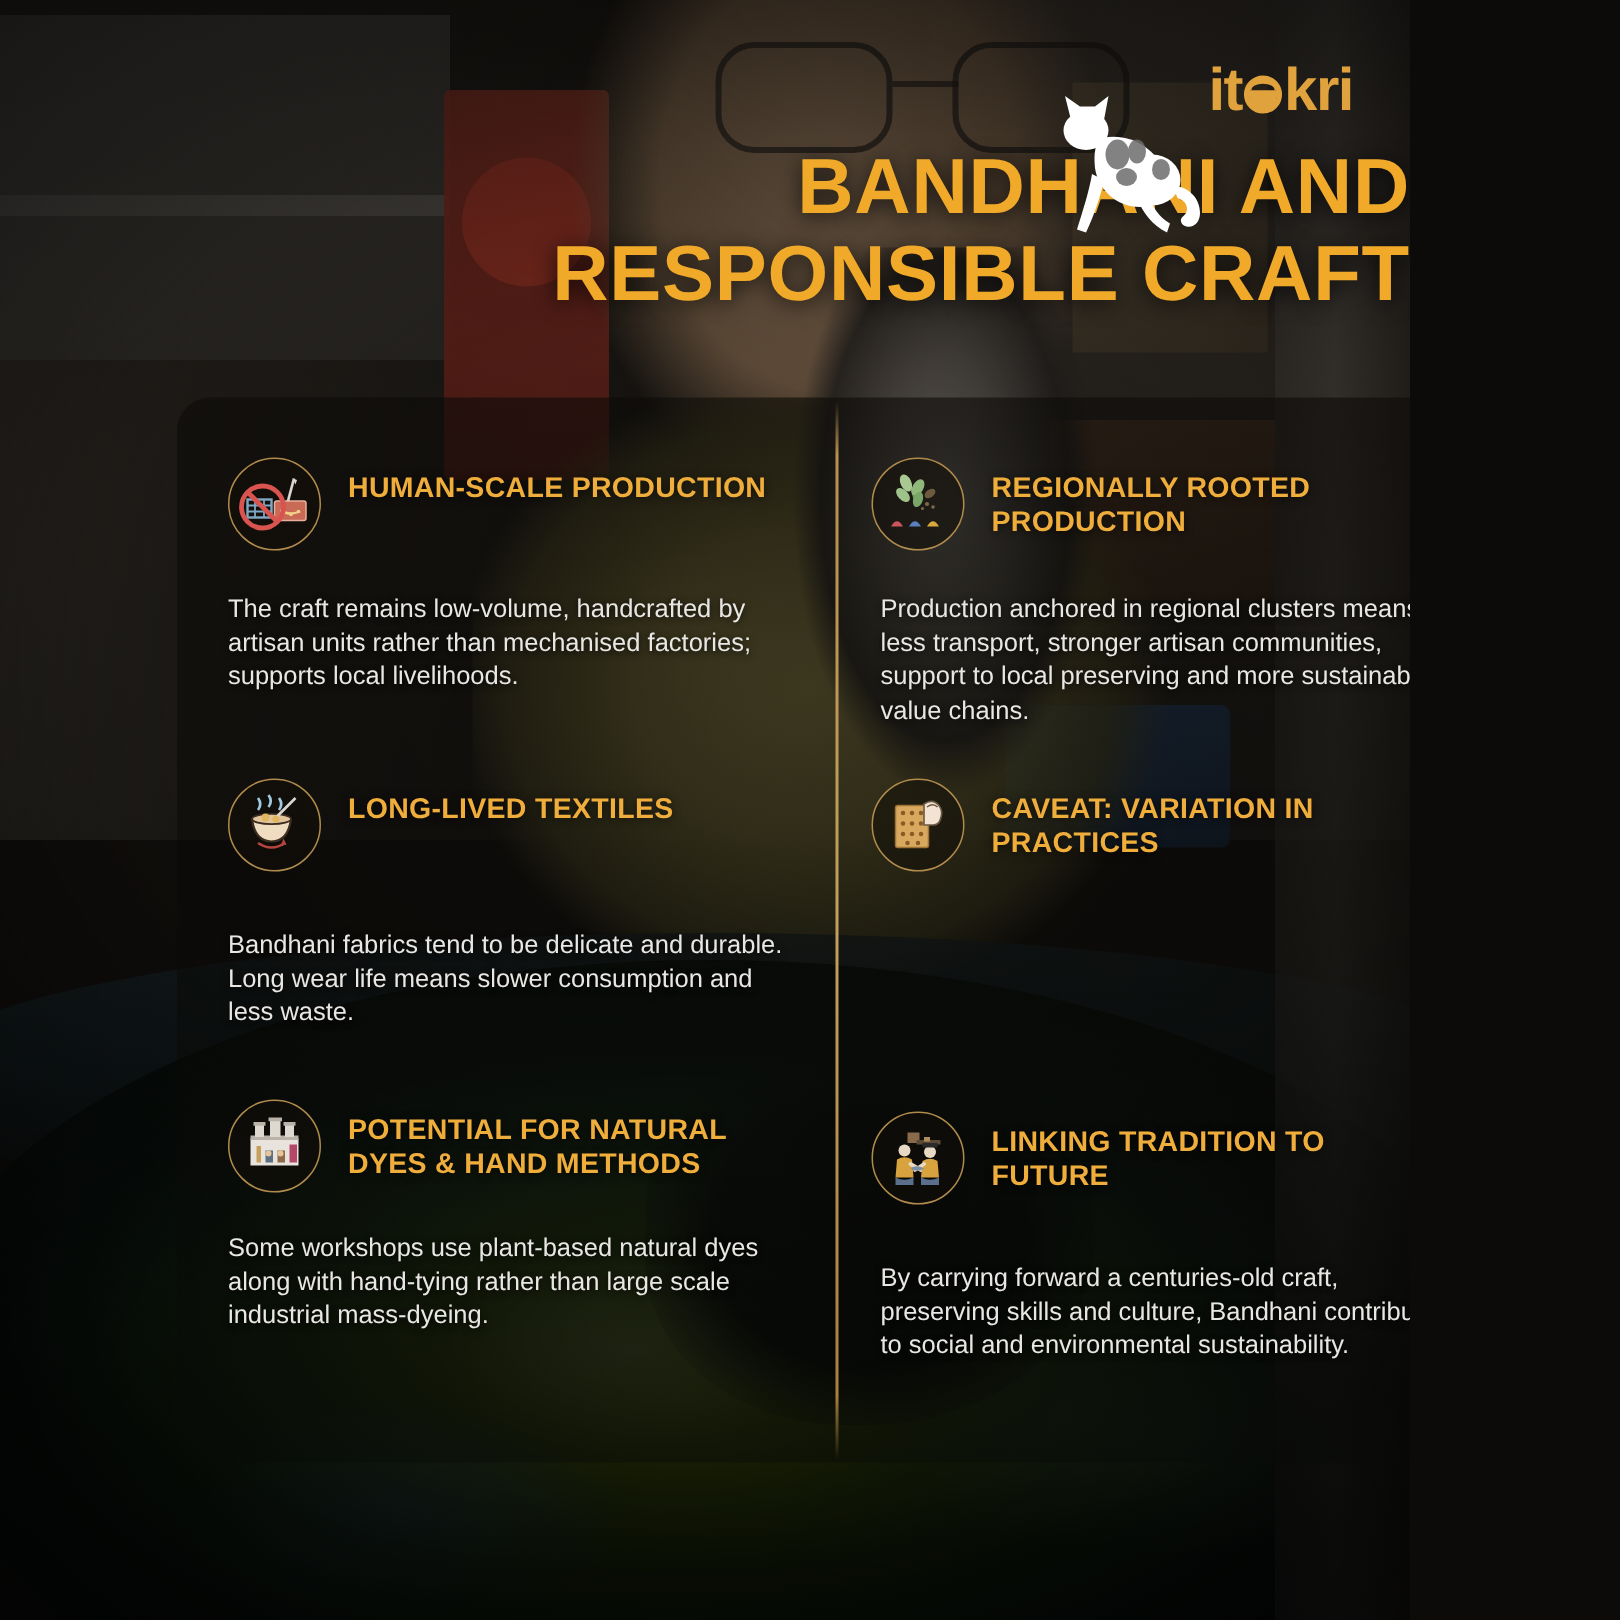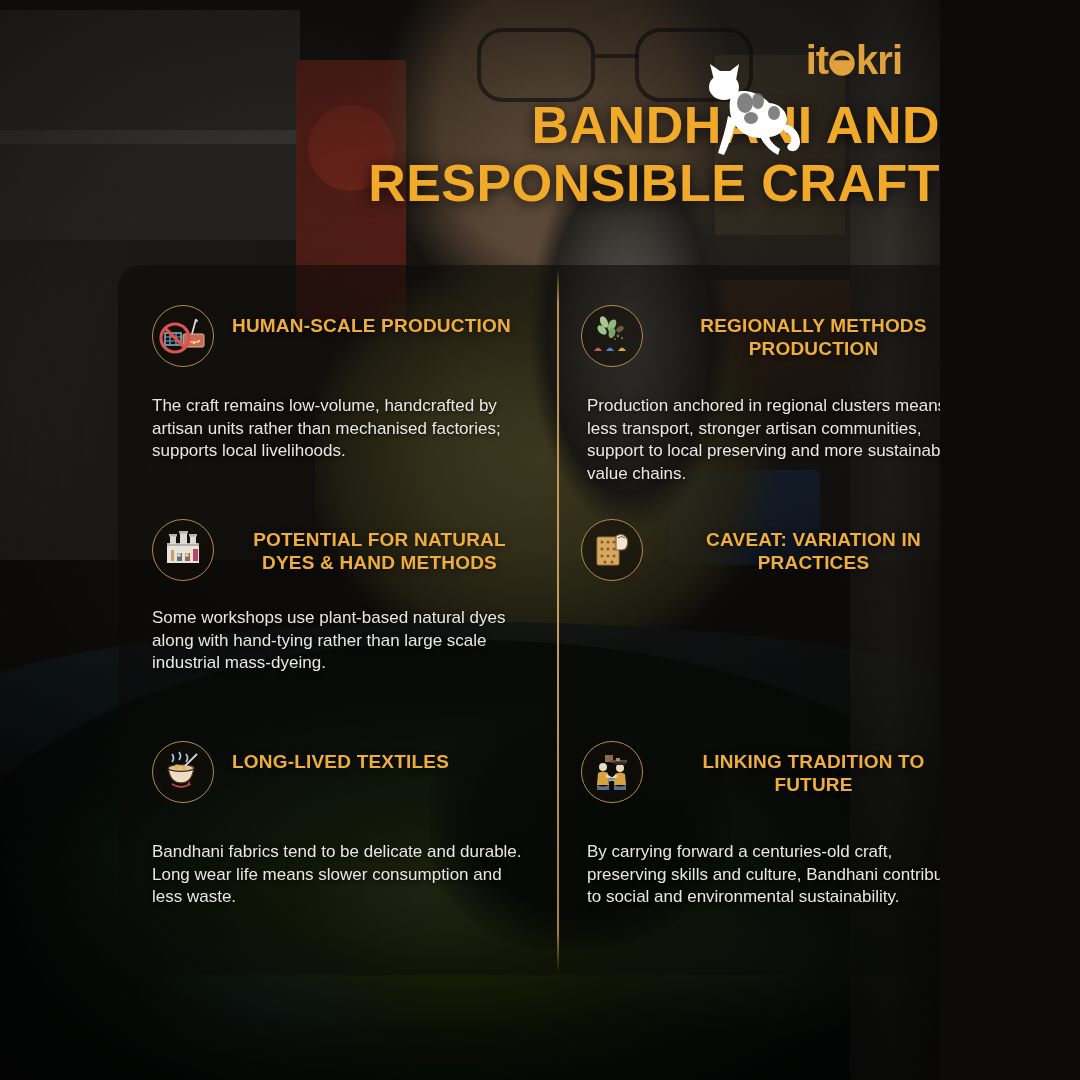--- a/index.html
+++ b/index.html
@@ -183,21 +183,20 @@
     background:rgba(18,14,10,.55);
     display:flex; align-items:center; justify-content:center;
     overflow:hidden;
   }
   .icon-circle svg{ display:block; }
 
   .card-title {
     color:#efad3b; font-size:19px; font-weight:800; line-height:1.22;
     letter-spacing:.2px; padding-top:9px;
     text-shadow:0 1px 6px rgba(0,0,0,.6);
-    text-align:center;
   }
 
   .card-body {
     margin-top:26px;
     color:#e9e7e4; font-size:17px; line-height:1.33;
     text-shadow:0 1px 5px rgba(0,0,0,.75);
   }
   .col-left .card-body  { margin-left:0; max-width:392px; }
   .col-right .card-body { margin-left:6px; max-width:404px; }
 
@@ -294,20 +293,39 @@
               <path d="M7 26 h16 M7 30 h16 M12 22 v12 M18 22 v12" stroke="#7fa8c4" stroke-width="1.2"></path>
               <circle cx="17" cy="27" r="14" fill="none" stroke="#d9534f" stroke-width="3.2"></circle>
               <path d="M7.5 17.5 L26.5 36.5" stroke="#d9534f" stroke-width="3.2"></path>
             </svg>
           </div>
           <div class="card-title">HUMAN-SCALE PRODUCTION</div>
         </div>
         <div class="card-body">The craft remains low-volume, handcrafted by artisan units rather than mechanised factories; supports local livelihoods.</div>
       </div>
 
+      <div class="card r3">
+        <div class="card-head">
+          <div class="icon-circle">
+            <svg width="50" height="50" viewBox="0 0 50 50">
+              <path d="M14 7 q3 4 0 8 M21 5 q3 4 0 8 M28 7 q3 4 0 8" stroke="#9fc9e0" stroke-width="1.8" fill="none"></path>
+              <path d="M10 21 q13 -5 26 0 q-2 15 -13 15 q-11 0 -13 -15 z" fill="#f0dcc0" stroke="#3b2d20" stroke-width="1.4"></path>
+              <ellipse cx="23" cy="21" rx="13" ry="3.4" fill="#e2c49c" stroke="#3b2d20" stroke-width="1.2"></ellipse>
+              <circle cx="19" cy="20" r="2.6" fill="#e0b75c"></circle>
+                <circle cx="26" cy="21" r="2.4" fill="#e0b75c"></circle>
+              <path d="M27 19 L39 7" stroke="#dcd6cf" stroke-width="1.8"></path>
+              <path d="M14 37 q9 6 18 0" stroke="#b5443e" stroke-width="1.8" fill="none"></path>
+              <path d="M31 34 l2 4 -4 1 z" fill="#b5443e"></path>
+            </svg>
+          </div>
+          <div class="card-title">LONG-LIVED TEXTILES</div>
+        </div>
+        <div class="card-body">Bandhani fabrics tend to be delicate and durable. Long wear life means slower consumption and less waste.</div>
+      </div>
+
       <div class="card r2">
         <div class="card-head">
           <div class="icon-circle">
             <svg width="50" height="50" viewBox="0 0 50 50">
               <rect x="9" y="20" width="32" height="18" fill="#e8e4dd"></rect>
               <rect x="9" y="18" width="32" height="3" fill="#b9b2a8"></rect>
               <rect x="12" y="11" width="6" height="8" fill="#ddd8d0"></rect>
                 <rect x="11" y="9" width="8" height="2.5" fill="#b9b2a8"></rect>
               <rect x="22" y="8" width="7" height="11" fill="#ddd8d0"></rect>
                 <rect x="21" y="6" width="9" height="2.5" fill="#b9b2a8"></rect>
@@ -319,39 +337,20 @@
               <rect x="35" y="24" width="5" height="12" fill="#b5476a"></rect>
               <circle cx="21" cy="30" r="2" fill="#e8c49a"></circle>
               <circle cx="29" cy="30" r="2" fill="#e8c49a"></circle>
             </svg>
           </div>
           <div class="card-title">POTENTIAL FOR NATURAL DYES &amp; HAND METHODS</div>
         </div>
         <div class="card-body">Some workshops use plant-based natural dyes along with hand-tying rather than large scale industrial mass-dyeing.</div>
       </div>
 
-      <div class="card r3">
-        <div class="card-head">
-          <div class="icon-circle">
-            <svg width="50" height="50" viewBox="0 0 50 50">
-              <path d="M14 7 q3 4 0 8 M21 5 q3 4 0 8 M28 7 q3 4 0 8" stroke="#9fc9e0" stroke-width="1.8" fill="none"></path>
-              <path d="M10 21 q13 -5 26 0 q-2 15 -13 15 q-11 0 -13 -15 z" fill="#f0dcc0" stroke="#3b2d20" stroke-width="1.4"></path>
-              <ellipse cx="23" cy="21" rx="13" ry="3.4" fill="#e2c49c" stroke="#3b2d20" stroke-width="1.2"></ellipse>
-              <circle cx="19" cy="20" r="2.6" fill="#e0b75c"></circle>
-                <circle cx="26" cy="21" r="2.4" fill="#e0b75c"></circle>
-              <path d="M27 19 L39 7" stroke="#dcd6cf" stroke-width="1.8"></path>
-              <path d="M14 37 q9 6 18 0" stroke="#b5443e" stroke-width="1.8" fill="none"></path>
-              <path d="M31 34 l2 4 -4 1 z" fill="#b5443e"></path>
-            </svg>
-          </div>
-          <div class="card-title">LONG-LIVED TEXTILES</div>
-        </div>
-        <div class="card-body">Bandhani fabrics tend to be delicate and durable. Long wear life means slower consumption and less waste.</div>
-      </div>
-
     </div>
 
     <div class="col col-right">
 
       <div class="card r1">
         <div class="card-head">
           <div class="icon-circle">
             <svg width="50" height="50" viewBox="0 0 50 50">
               <path d="M24 26 C22 19 20 13 18 9" stroke="#6f8f5e" stroke-width="1.4" fill="none"></path>
               <ellipse cx="17" cy="11" rx="3.6" ry="6" fill="#a9c892" transform="rotate(-25 17 11)"></ellipse>
@@ -360,21 +359,21 @@
               <ellipse cx="25" cy="22" rx="3.2" ry="5.2" fill="#7aa768" transform="rotate(18 25 22)"></ellipse>
               <ellipse cx="33" cy="18" rx="2.6" ry="4" fill="#6b5a3e" transform="rotate(55 33 18)"></ellipse>
               <circle cx="31" cy="25" r="1.4" fill="#7b6a48"></circle>
                 <circle cx="35" cy="27" r="1.2" fill="#7b6a48"></circle>
                 <circle cx="28" cy="28" r="1" fill="#7b6a48"></circle>
               <path d="M7 40 q4 -7 8 0 z" fill="#c9565a"></path>
               <path d="M19 40 q4 -7 8 0 z" fill="#5b7fc0"></path>
               <path d="M31 40 q4 -7 8 0 z" fill="#d8a83c"></path>
             </svg>
           </div>
-          <div class="card-title">REGIONALLY METHODS PRODUCTION</div>
+          <div class="card-title">REGIONALLY ROOTED PRODUCTION</div>
         </div>
         <div class="card-body">Production anchored in regional clusters means less transport, stronger artisan communities, support to local preserving and more sustainable value chains.</div>
       </div>
 
       <div class="card r2">
         <div class="card-head">
           <div class="icon-circle">
             <svg width="50" height="50" viewBox="0 0 50 50">
               <rect x="10" y="12" width="22" height="28" rx="1.5" fill="#d8a85f"></rect>
               <rect x="10" y="12" width="22" height="28" rx="1.5" fill="none" stroke="#9c7334" stroke-width="1"></rect>

